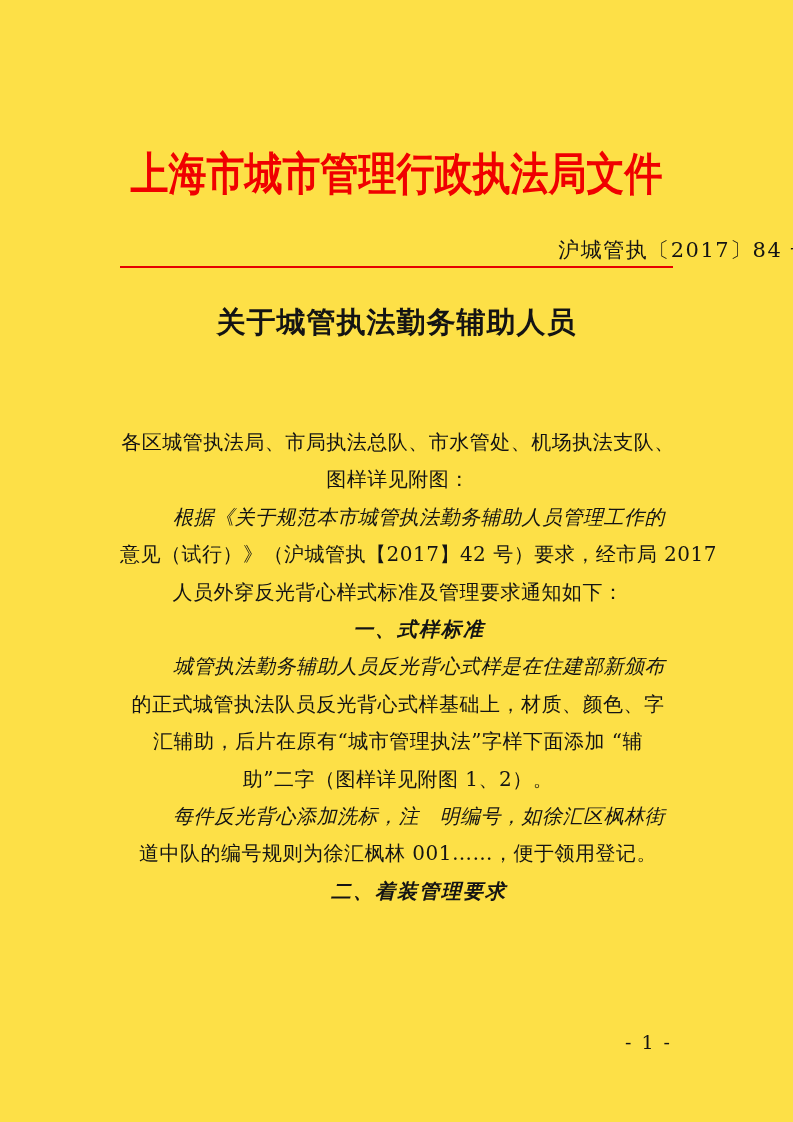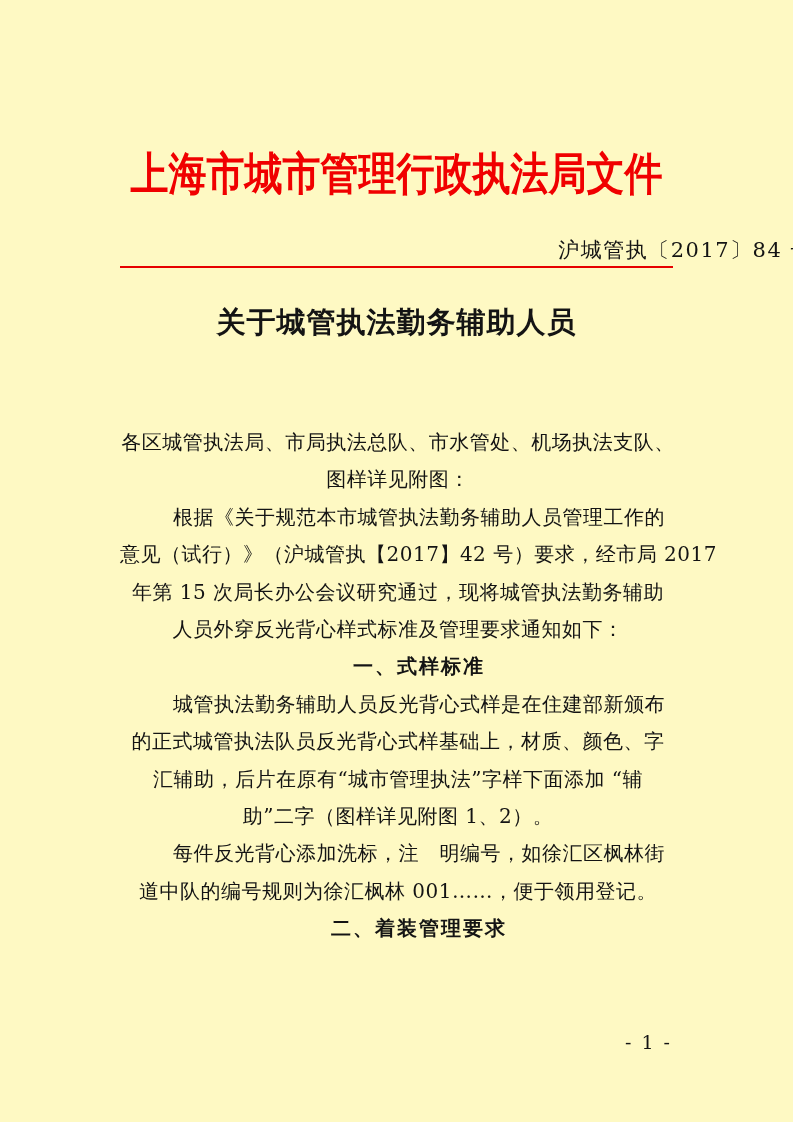--- a/index.html
+++ b/index.html
@@ -67,55 +67,55 @@
   }
   .line {
     height: 37.4px;
     line-height: 37.4px;
     letter-spacing: 0.5px;
     white-space: pre;
     text-align: center;
   }
   .line.indent {
     padding-left: 42px;
+    font-style: italic;
   }
   .line.heading {
     font-family: "DejaVu Sans", sans-serif;
     font-weight: bold;
     letter-spacing: 2px;
   }
   .page-number {
     position: absolute;
     top: 1031px;
     right: 121px;
     font-size: 19px;
     letter-spacing: 2px;
     white-space: pre;
   }
 </style>
 </head>
 <body>
 
-<div class="page" style="background: #fef9c3; color: rgb(20, 20, 20);">
+<div class="page" style="background: #fde047; color: rgb(20, 20, 20);">
   <div class="agency-header" style="color: rgb(240, 0, 0);">上海市城市管理行政执法局文件</div>
 
   <div class="doc-number">沪城管执〔2017〕84 号</div>
 
   <div class="red-rule" style="background: rgb(230, 0, 0);"></div>
 
   <div class="doc-title">
     <div>关于城管执法勤务辅助人员</div>
   </div>
 
   <div class="doc-body" id="body-lines">
       <div class="line">各区城管执法局、市局执法总队、市水管处、机场执法支队、</div>
       <div class="line">图样详见附图：</div>
       <div class="line indent">根据《关于规范本市城管执法勤务辅助人员管理工作的</div>
       <div class="line">意见（试行）》（沪城管执【2017】42 号）要求，经市局 2017</div>
-      <div class="line">年第 15 次局长办公会议研究通过，现将城管执法勤务辅助</div>
       <div class="line">人员外穿反光背心样式标准及管理要求通知如下：</div>
       <div class="line indent heading">一、式样标准</div>
       <div class="line indent">城管执法勤务辅助人员反光背心式样是在住建部新颁布</div>
       <div class="line">的正式城管执法队员反光背心式样基础上，材质、颜色、字</div>
       <div class="line">汇辅助，后片在原有“城市管理执法”字样下面添加 “辅</div>
       <div class="line">助”二字（图样详见附图 1、2）。</div>
       <div class="line indent">每件反光背心添加洗标，注　明编号，如徐汇区枫林街</div>
       <div class="line">道中队的编号规则为徐汇枫林 001……，便于领用登记。</div>
       <div class="line indent heading">二、着装管理要求</div>
     </div>

